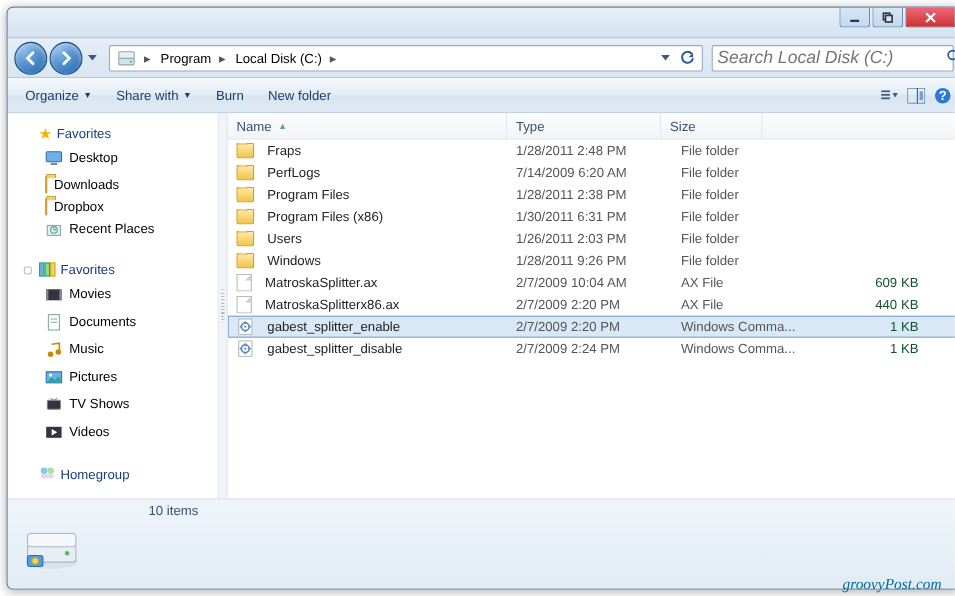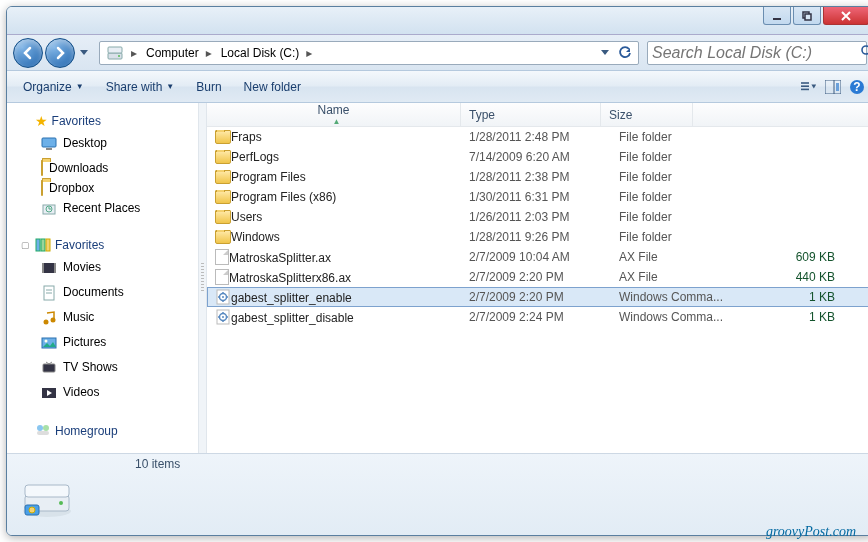--- a/index.html
+++ b/index.html
@@ -45,28 +45,28 @@
 .listpane { flex:1; display:flex; flex-direction:column; background:#fff; }
 
 .nav-group-h { display:flex; align-items:center; gap:4px; padding:4px 8px 4px 14px; color:#1a3e7a; cursor:pointer; }
 .nav-group-h .exp { width:10px; color:#888; font-size:9px; }
 .nav-item { display:flex; align-items:flex-start; gap:6px; padding:3px 8px 3px 34px; cursor:pointer; }
 .nav-sep { height:10px; }
 
 
 .listhdr { height:24px; display:flex; border-bottom:1px solid #e4e8ec; background:linear-gradient(#fdfdfe,#f1f4f7); }
 .col { display:flex; align-items:center; padding:0 8px; color:#3a506a; border-right:1px solid #e4e8ec; cursor:pointer; position:relative; }
-.col.name{width:254px;flex-direction:column;} .col.date{width:150px;} .col.type{width:140px;} .col.size{width:92px; justify-content:flex-start;}
+.col.name{width:254px;} .col.date{width:150px;} .col.type{width:140px;} .col.size{width:92px; justify-content:flex-start;}
 .col .sort { font-size:8px; margin-left:6px; color:#5a7; }
 
 .rows { overflow:auto; flex:1; }
 .row { display:flex; align-items:center; height:20px; padding:0; }
 .row.sel { background:#d9e8f7; outline:1px solid #7da2ce; outline-offset:-1px; }
 .cell { padding:0 8px; white-space:nowrap; overflow:hidden; text-overflow:ellipsis; color:#222; }
-.cell.name{width:254px; display:flex; align-items:flex-end; gap:0;}
+.cell.name{width:254px; display:flex; align-items:center; gap:12px;}
 .cell.date{width:150px; color:#555;}
 .cell.type{width:140px; color:#555;}
 .cell.size{width:92px; text-align:right; color:#14532d;}
 
 
 .details { height:82px; border-top:1px solid #cdd8e4; background:linear-gradient(#eef4fa,#e2ecf5); display:flex; align-items:center; padding:6px 12px; gap:12px; }
 .drive-ic { width:56px; height:56px; }
 .count-row { position:absolute; left:128px; top: calc(100% - 82px + 4px); color:#3a506a; }
 
 
@@ -124,21 +124,21 @@
           </svg>
         </div>
     </div>
     <div class="breadcrumb">
       <span class="bc-icon"><svg viewBox="0 0 18 18">
             <rect x="2" y="9" width="14" height="6" rx="1" fill="#d8e0e8" stroke="#8aa"></rect>
             <rect x="2" y="3" width="14" height="6" rx="1" fill="#e8eef4" stroke="#8aa"></rect>
             <circle cx="13" cy="12" r="1" fill="#5b5"></circle>
           </svg></span>
       <span class="bc-sep">▸</span>
-      <span class="bc-seg">Computer</span>
+      <span class="bc-seg">Program</span>
       <span class="bc-sep">▸</span>
       <span class="bc-seg">Local Disk (C:)</span>
       <span class="bc-sep">▸</span>
       <div class="bc-right">
         <span class="ic">
             <svg width="8" height="6" viewBox="0 0 8 6">
               <path d="M0 0 L8 0 L4 5 Z" fill="#3a5a80"></path>
             </svg>
           </span>
         <span class="ic">

